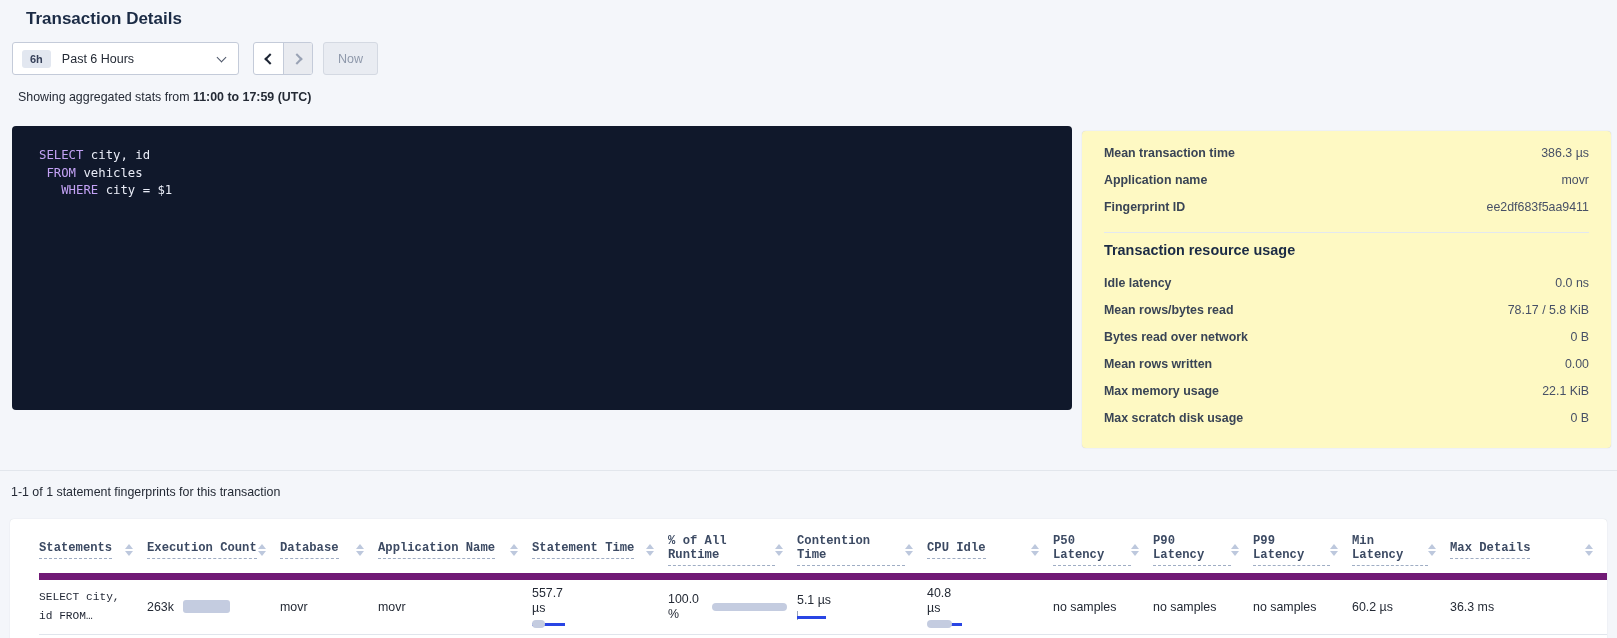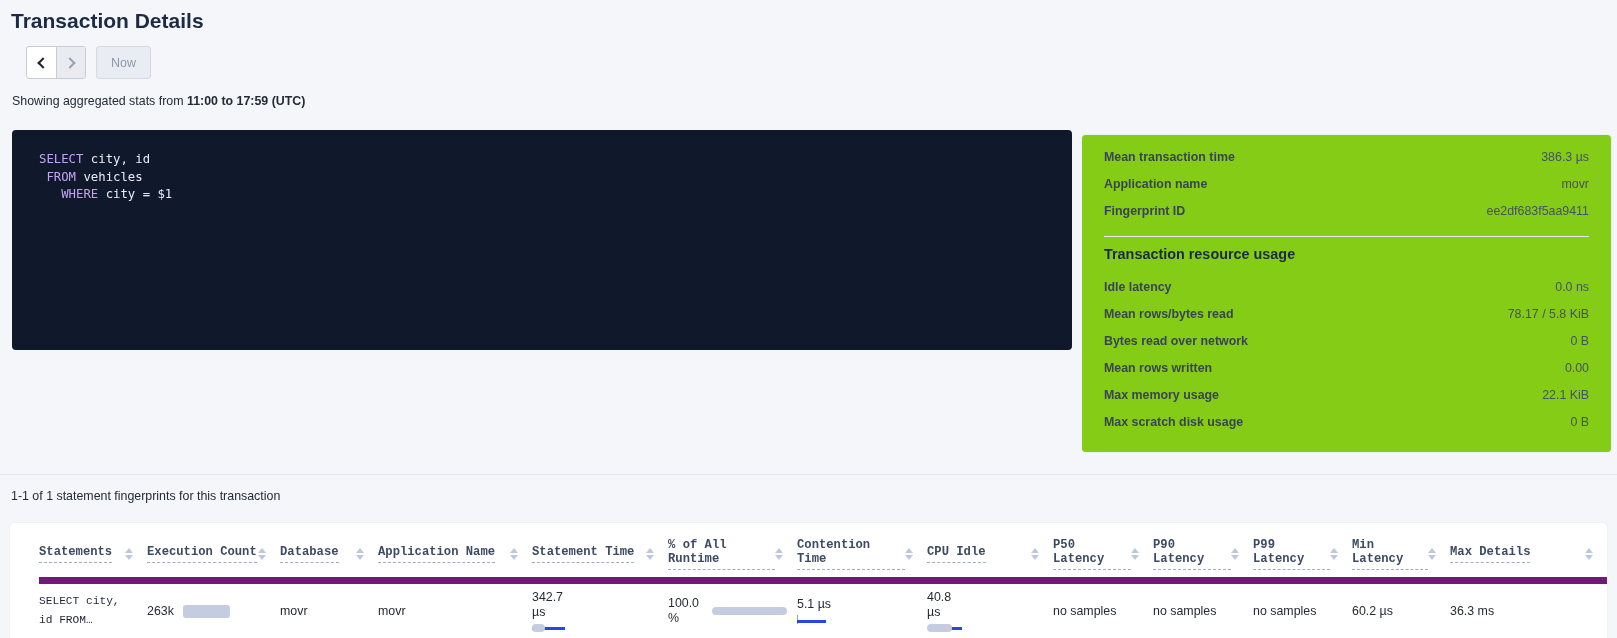--- a/index.html
+++ b/index.html
@@ -3,21 +3,21 @@
 <meta charset="utf-8">
 <style>
   * { box-sizing: border-box; margin: 0; padding: 0; }
   html, body { width: 1617px; height: 638px; overflow: hidden; }
   body {
     background: #f4f6fa;
     font-family: "Liberation Sans", sans-serif;
     color: #242a35;
   }
   .page-top { padding: 9px 10px 0 10px; }
-  .title { font-size: 21px; font-weight: bold; color: #1b2b45; margin: 0 0 13px 1px; }
+  .title { font-size: 17px; font-weight: bold; color: #1b2b45; margin: 0 0 13px 16px; }
 
   .controls { display: flex; align-items: center; margin-left: 2px; }
   .timepicker {
     width: 227px; height: 33px; background: #fff;
     border: 1px solid #c4cbd9; border-radius: 3px;
     display: flex; align-items: center; padding: 0 13px 0 9px; cursor: pointer;
   }
   .tp-badge {
     background: #e2e7f0; color: #37415a; font-size: 11px; font-weight: bold;
     padding: 3px 8px; border-radius: 3px; margin-right: 11px;
@@ -42,34 +42,34 @@
   .chev-right {
     width: 8px; height: 8px;
     border-right: 2px solid #99a2b4; border-top: 2px solid #99a2b4;
     transform: rotate(45deg); margin-right: 3px;
   }
   .now-btn {
     margin-left: 10px; height: 33px; padding: 0 14px;
     background: #e9ecf2; border: 1px solid #d4d9e2; border-radius: 3px;
     color: #8f99ab; font-size: 12.5px; display: flex; align-items: center; cursor: default;
   }
-  .stats-line { margin: 15px 0 0 2px; font-size: 12.4px; color: #242a35; }
+  .stats-line { margin: 15px 0 0 8px; font-size: 12.4px; color: #242a35; }
   .stats-line b { font-weight: bold; }
 
   .main-row { display: flex; align-items: flex-start; padding: 22px 0 0 12px; }
   .sql-box {
-    width: 1060px; height: 220px; background: #10182b; border-radius: 4px;
+    width: 1060px; height: 284px; background: #10182b; border-radius: 4px;
     padding: 21px 0 0 27px;
     font-family: "DejaVu Sans Mono", monospace;
     font-size: 12.3px; line-height: 17.5px; color: #e9ecf7; white-space: pre;
   }
   .kw { color: #c3a2f5; }
 
   .summary-card {
-    width: 529px; background: #84cc16; border-radius: 4px;
+    width: 529px; background: #fef9c3; border-radius: 4px;
     margin: 5px 0 0 10px; padding: 9px 22px 16px 22px;
     box-shadow: 0 0 1px rgba(27,43,69,.25);
   }
   .sum-row { display: flex; justify-content: space-between; align-items: center; padding: 7px 0; font-size: 12.4px; line-height: 13px; }
   .sum-label { font-weight: bold; color: #394455; }
   .sum-value { color: #475066; }
   .sum-divider { border: none; border-top: 1px solid #e3e8ef; margin: 11px 0 9px; }
   .sum-section-title { font-size: 14.4px; font-weight: bold; color: #1b2b45; margin: 8px 0 12px; }
 
   .full-divider { border: none; border-top: 1px solid #e2e6ec; margin-top: 22px; }
@@ -89,21 +89,21 @@
   }
   .sort { display: flex; flex-direction: column; align-items: center; cursor: pointer; }
   .tri-up { width: 0; height: 0; border-left: 4px solid transparent; border-right: 4px solid transparent; border-bottom: 5px solid #bdc8dd; }
   .tri-down { width: 0; height: 0; border-left: 4px solid transparent; border-right: 4px solid transparent; border-top: 5px solid #bdc8dd; margin-top: 2px; }
   td { height: 58px; vertical-align: middle; font-size: 12.4px; color: #242a35; border-bottom: 1px solid #e0e5ec; padding: 0; }
 
   .stmt {
     font-family: Liberation Mono, monospace; font-size: 11.2px;
     line-height: 19px; color: #1f2533; cursor: pointer; white-space: pre;
   }
-  .exec-cell { display: flex; align-items: flex-end; }
+  .exec-cell { display: flex; align-items: flex-start; }
   .bar { background: #c4cce0; }
   .bar-exec { width: 47px; height: 13px; border-radius: 3px; margin-left: 9px; }
   .metric-val { line-height: 15px; }
   .minibar { position: relative; height: 9px; margin-top: 4px; }
   .minibar .line { position: absolute; background: #2945e4; height: 3px; top: 3px; }
   .minibar .pill { position: absolute; top: 0; left: 0; height: 8px; border-radius: 4px; background: #c4cce0; }
   .mb-stmt .pill { width: 13px; }
   .mb-stmt .line { left: 0; width: 33px; }
   .mb-cpu .pill { width: 25px; }
   .mb-cpu .line { left: 10px; width: 25px; }
@@ -112,20 +112,25 @@
   .runtime-cell { display: flex; align-items: center; }
   .bar-runtime { width: 75px; height: 8px; border-radius: 4px; margin-left: 13px; }
 </style>
 </head>
 <body>
 
 <div class="page-top">
   <h1 class="title">Transaction Details</h1>
 
   <div class="controls">
+    <div class="timepicker">
+      <span class="tp-badge">6h</span>
+      <span class="tp-label">Past 6 Hours</span>
+      <span class="chevron-down"></span>
+    </div>
     <div class="btn-group">
       <div class="nav-btn prev">
         <span class="chev-left"></span>
       </div>
       <div class="nav-btn next">
         <span class="chev-right"></span>
       </div>
     </div>
     <div class="now-btn">Now</div>
   </div>
@@ -326,21 +331,21 @@
         </td>
         <td>
           <div class="exec-cell">
             <span>263k</span>
             <span class="bar bar-exec"></span>
           </div>
         </td>
         <td>movr</td>
         <td>movr</td>
         <td>
-          <div class="metric-val">342.7</div>
+          <div class="metric-val">557.7</div>
           <div class="metric-val">µs</div>
           <div class="minibar mb-stmt">
               <span class="line"></span>
               <span class="pill"></span>
             </div>
         </td>
         <td>
           <div class="runtime-cell">
             <div>
               <div class="metric-val">100.0</div>

